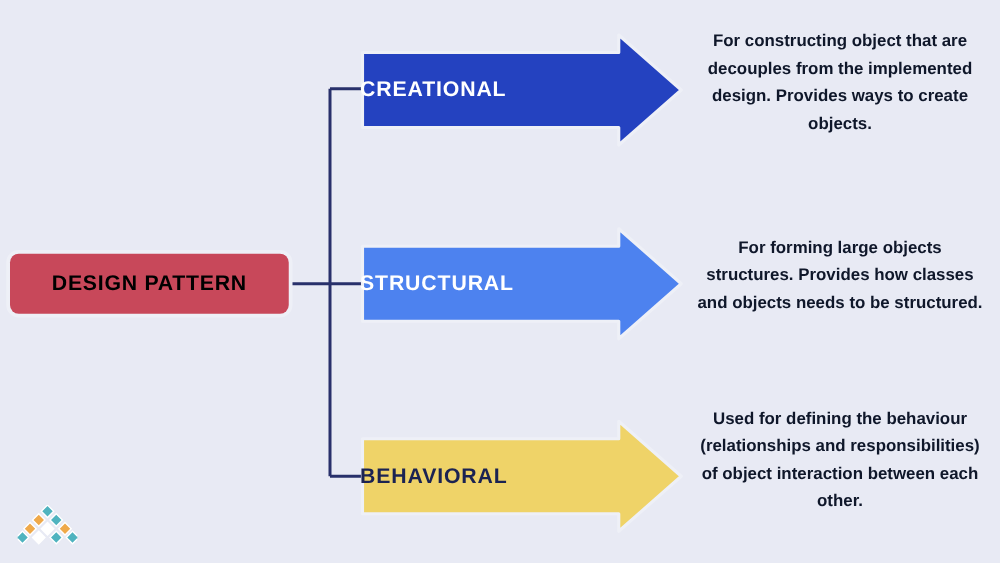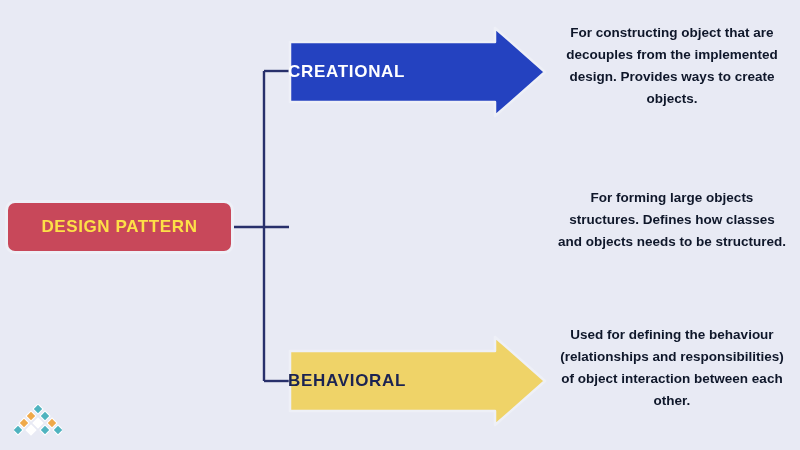--- a/index.html
+++ b/index.html
@@ -29,21 +29,21 @@
     width: 223px;
     height: 48px;
     background: #c8485a;
     border-radius: 7px;
     display: flex;
     align-items: center;
     justify-content: center;
     box-shadow: 0 0 0 3px #eef0f7;
   }
   .root-box-label {
-    color: #fde047;
+    color: #000000;
     font-size: 17px;
     font-weight: bold;
     letter-spacing: 0.6px;
     white-space: nowrap;
   }
 
   
   .connector-svg {
     position: absolute;
     left: 0;
@@ -133,21 +133,27 @@
   </div>
 
   <div class="arrow arrow-creational">
     <svg class="arrow-shape" viewBox="0 0 259 92" preserveAspectRatio="none" xmlns="http://www.w3.org/2000/svg">
       <path d="M2 16 L207 16 L207 2 L257 46 L207 90 L207 76 L2 76 Z" fill="#2442c0" stroke="#eef0f7" stroke-width="2.5" stroke-linejoin="round"></path>
     </svg>
     <span class="arrow-label light">CREATIONAL</span>
   </div>
   <div class="desc desc-creational">For constructing object that are decouples from the implemented design. Provides ways to create objects.</div>
 
-  <div class="desc desc-structural">For forming large objects structures. Defines how classes and objects needs to be structured.</div>
+  <div class="arrow arrow-structural">
+    <svg class="arrow-shape" viewBox="0 0 259 92" preserveAspectRatio="none" xmlns="http://www.w3.org/2000/svg">
+      <path d="M2 16 L207 16 L207 2 L257 46 L207 90 L207 76 L2 76 Z" fill="#4d82ef" stroke="#eef0f7" stroke-width="2.5" stroke-linejoin="round"></path>
+    </svg>
+    <span class="arrow-label light">STRUCTURAL</span>
+  </div>
+  <div class="desc desc-structural">For forming large objects structures. Provides how classes and objects needs to be structured.</div>
 
   <div class="arrow arrow-behavioral">
     <svg class="arrow-shape" viewBox="0 0 259 92" preserveAspectRatio="none" xmlns="http://www.w3.org/2000/svg">
       <path d="M2 16 L207 16 L207 2 L257 46 L207 90 L207 76 L2 76 Z" fill="#efd368" stroke="#eef0f7" stroke-width="2.5" stroke-linejoin="round"></path>
     </svg>
     <span class="arrow-label dark">BEHAVIORAL</span>
   </div>
   <div class="desc desc-behavioral">Used for defining the behaviour (relationships and responsibilities) of object interaction between each other.</div>
 
   <div class="logo">

